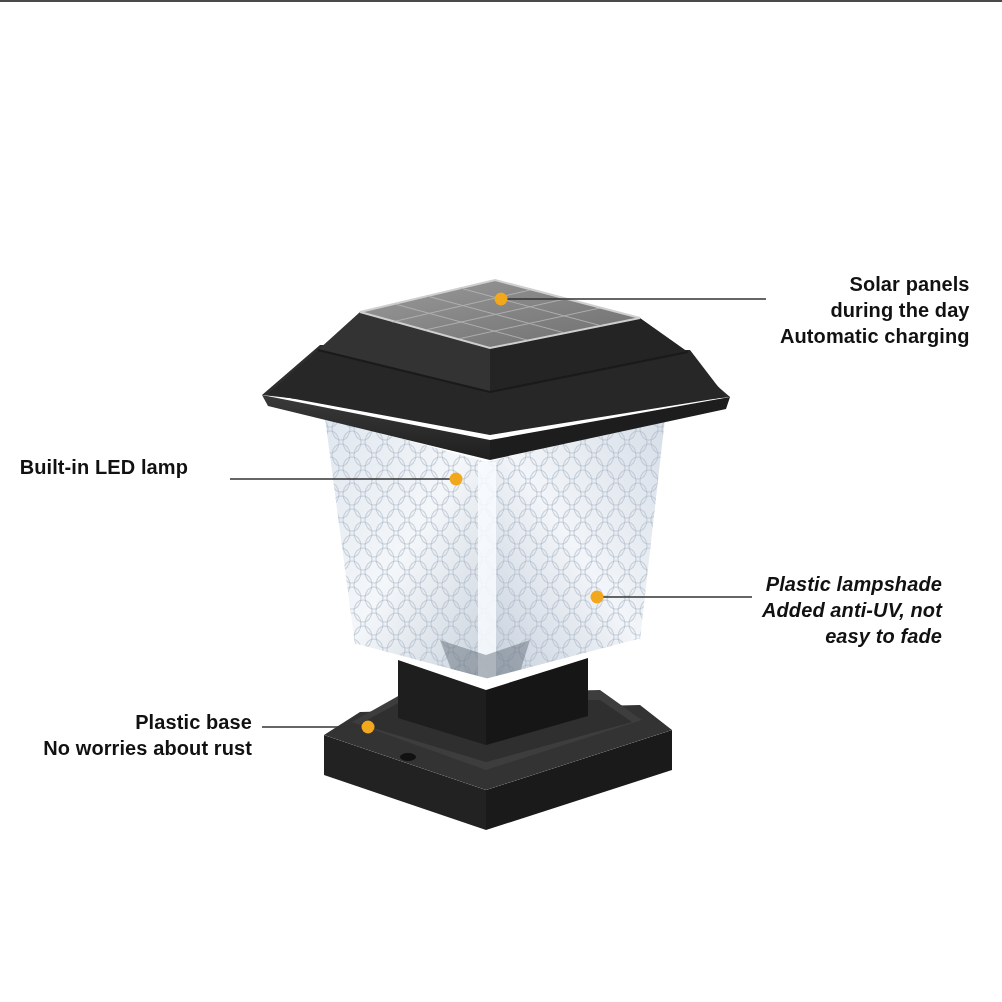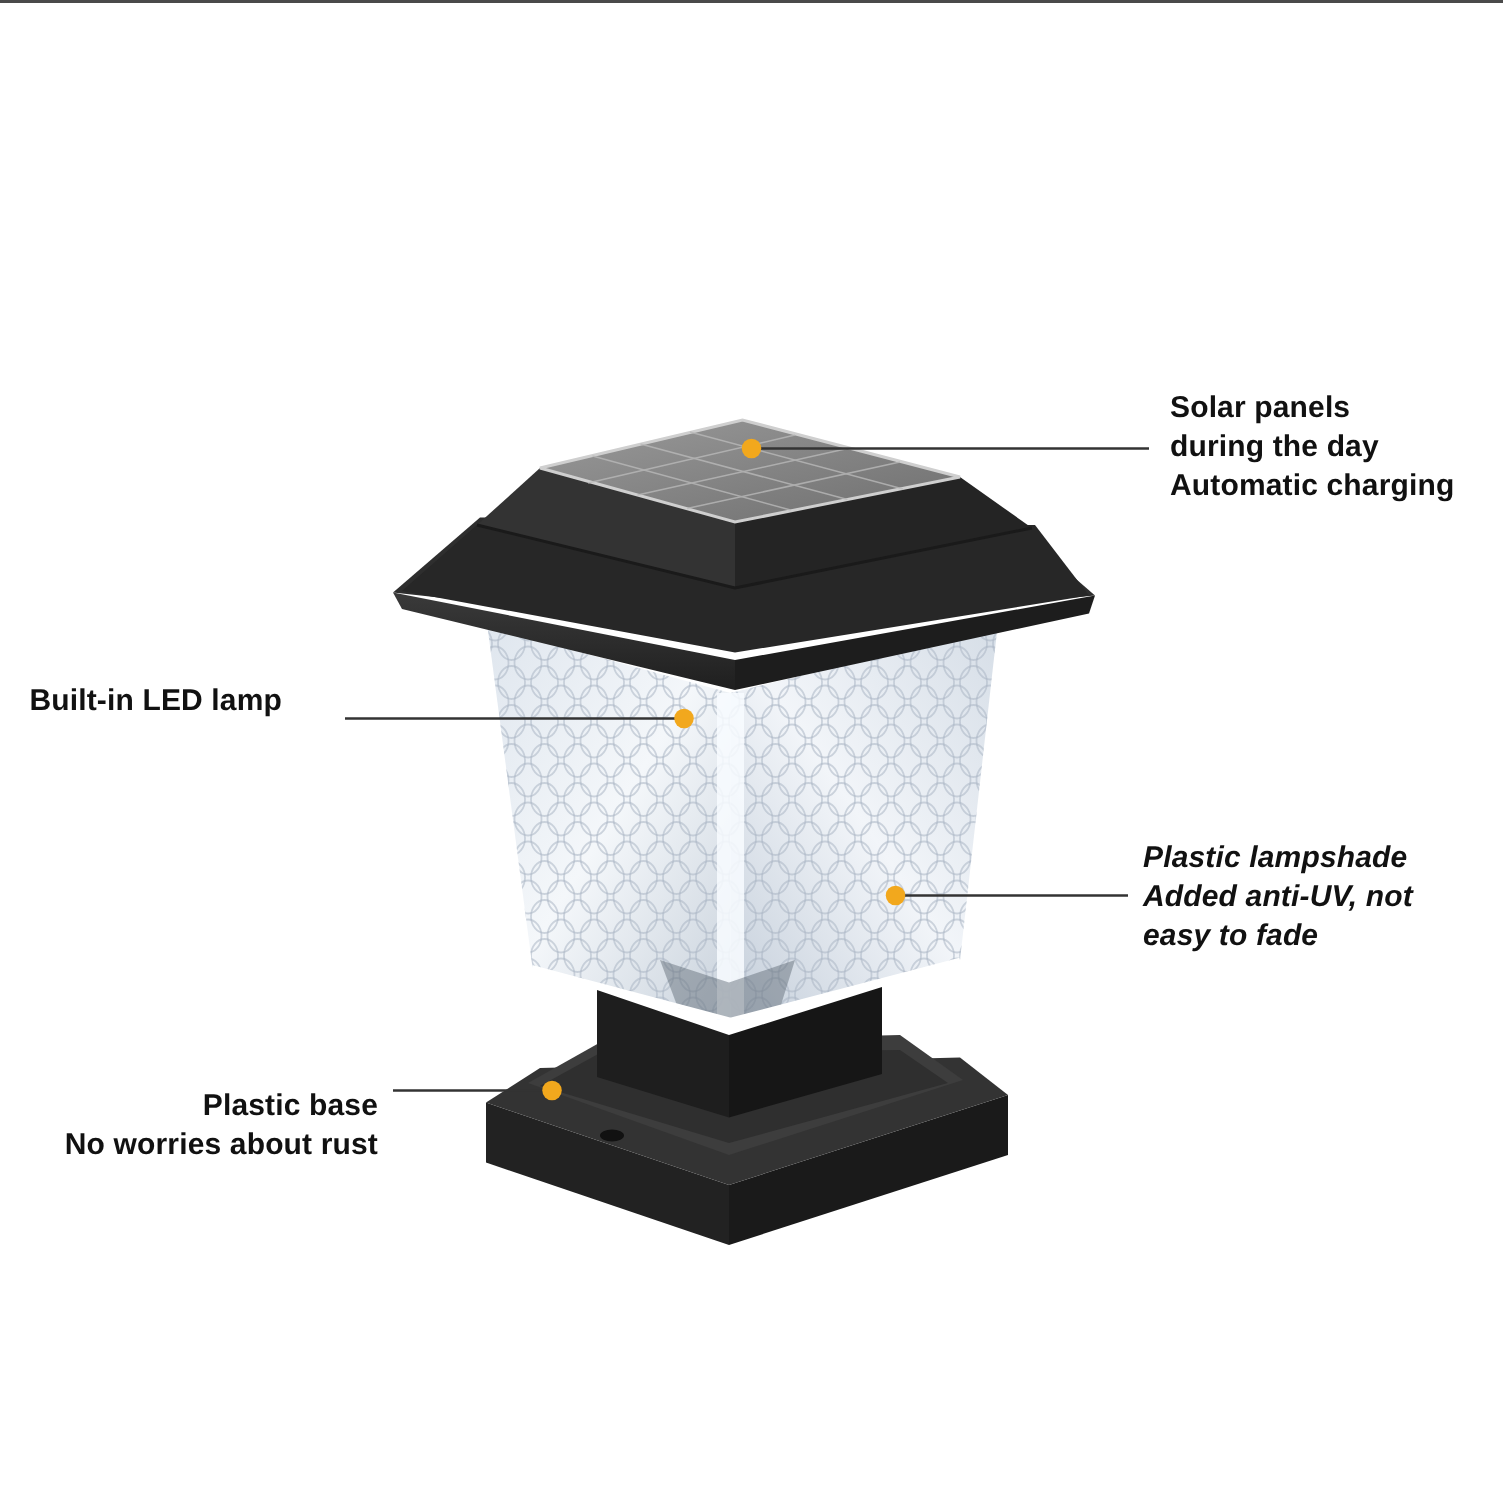--- a/index.html
+++ b/index.html
@@ -29,21 +29,21 @@
       position: absolute;
       font-weight: bold;
       font-size: 20px;
       line-height: 26px;
       color: #111111;
       white-space: nowrap;
       letter-spacing: 0.1px;
     }
     .callout-text div { display: block; }
     .align-right { text-align: right; }
-    .align-left { text-align: left; }
+    .align-left { text-align: right; margin-top: 12px; }
   </style>
 </head>
 <body>
 
 <div class="top-border"></div>
 
 <svg class="illustration" viewBox="0 0 1002 1002" xmlns="http://www.w3.org/2000/svg">
   <defs>
     <linearGradient id="shadeGradL" x1="0" y1="0" x2="1" y2="1">
       <stop offset="0" stop-color="#dfe6ee"></stop>
@@ -165,16 +165,16 @@
 <div class="callout-text align-right" style="right:814px; top:454px;">
   <div>Built-in LED lamp</div>
 </div>
 
 <div class="callout-text align-left" style="left:762px; top:559px;font-style:italic;">
   <div>Plastic lampshade</div>
   <div>Added anti-UV, not</div>
   <div>easy to fade</div>
 </div>
 
-<div class="callout-text align-right" style="right:750px; top:724px;">
+<div class="callout-text align-right" style="right:750px; top:709px;">
   <div>Plastic base</div>
   <div>No worries about rust</div>
 </div>
 
 </body></html>

